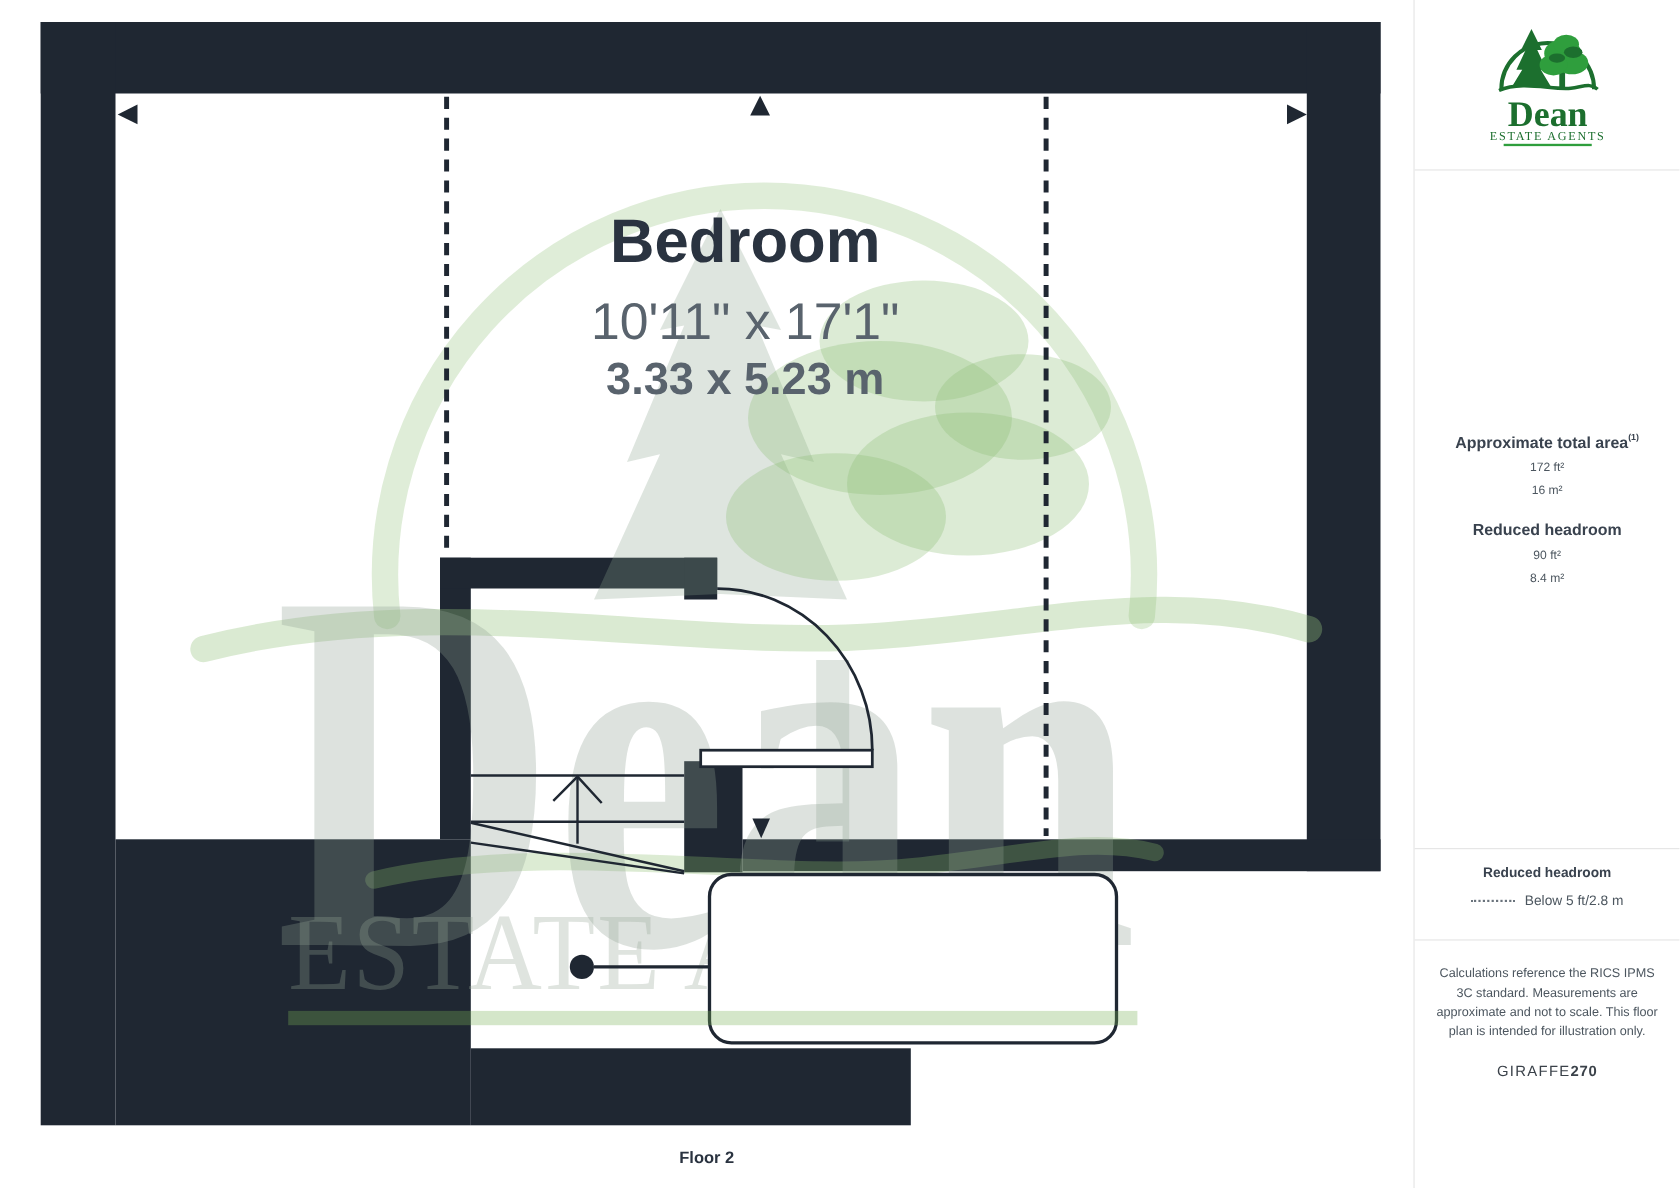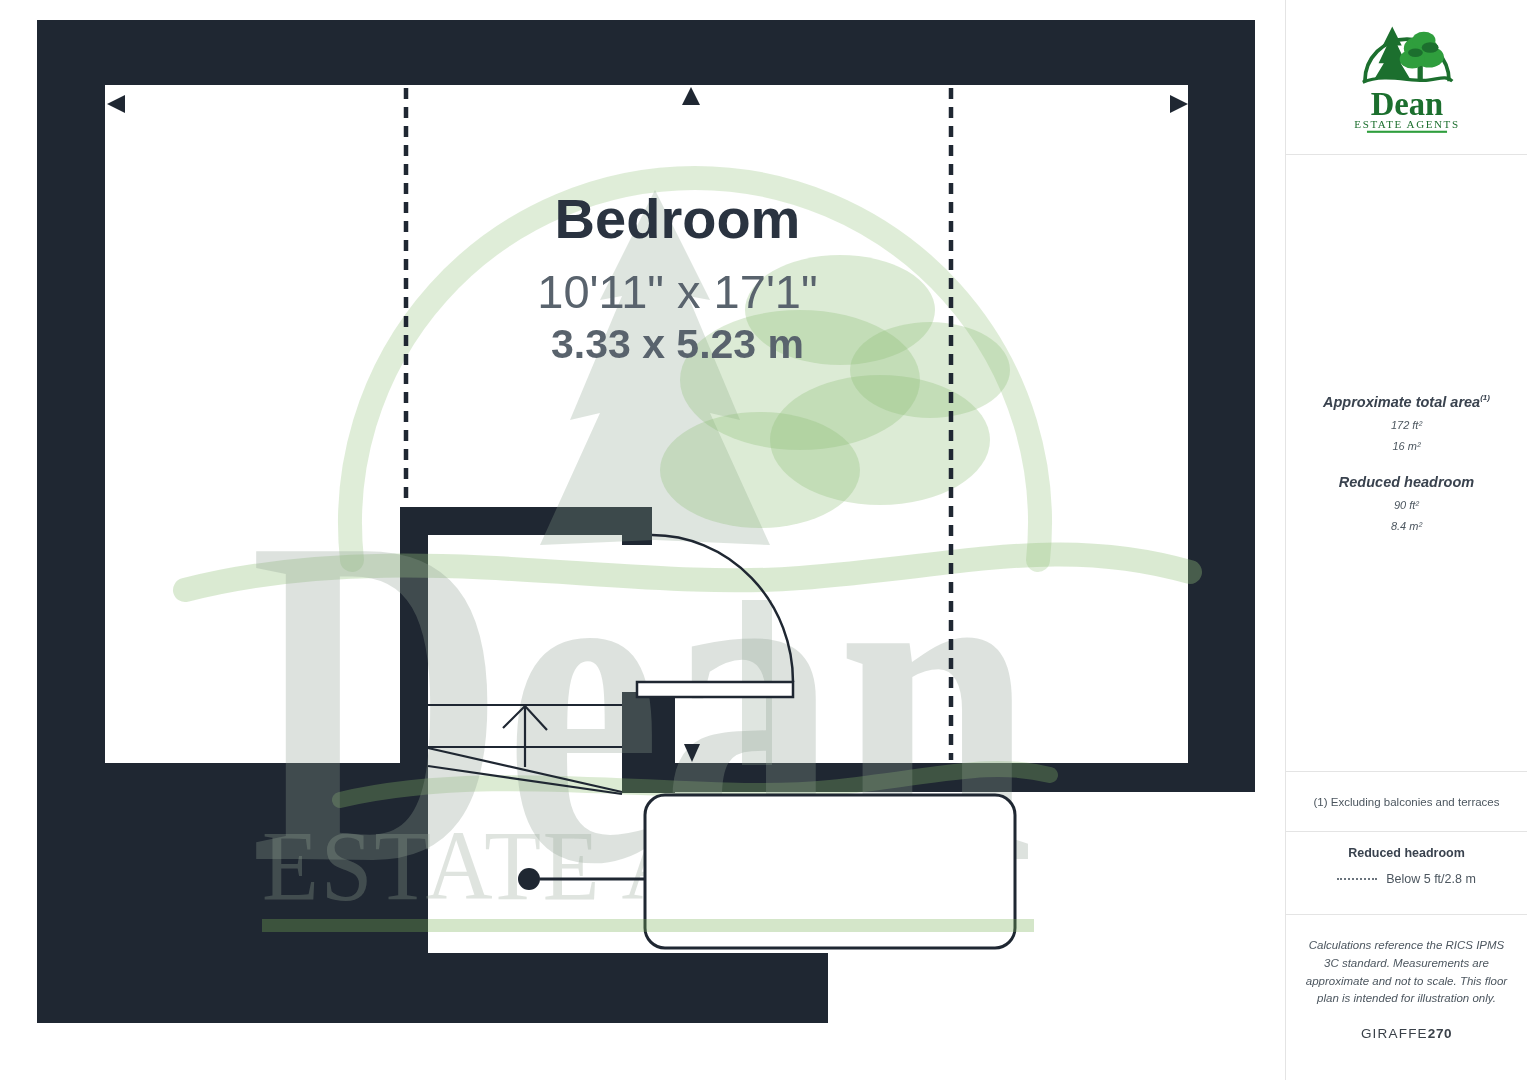--- a/index.html
+++ b/index.html
@@ -44,34 +44,34 @@
   .room-dims2{left:380px;top:321px;width:595px;font-size:41px;font-weight:700;color:var(--dim);}
   .landing-label{left:645px;top:817px;width:370px;font-size:50px;line-height:55px;font-weight:700;color:var(--ink);}
   .floor-label{left:0;top:1044px;width:1285px;font-size:15px;font-weight:700;color:var(--ink);}
 
   
   .sidebar{position:absolute;left:1285px;top:0;width:242px;height:1080px;background:#fff;
     border-left:1px solid var(--border);}
   .side-sec{border-bottom:1px solid var(--border);display:flex;flex-direction:column;
     align-items:center;justify-content:center;text-align:center;}
   .sec-logo{height:155px;}
-  .sec-area{height:617px;font-style:italic;}
+  .sec-area{height:617px;}
   .sec-foot{height:60px;}
   .sec-legend{height:83px;justify-content:flex-start;padding-top:14px;}
   .sec-disc{height:164px;border-bottom:none;justify-content:flex-start;padding:22px 18px 0 18px;}
 
   .area-title{font-size:14.5px;font-weight:700;color:var(--side-text);}
   .area-title sup{font-size:8px;position:relative;top:-1px;}
   .area-val{font-size:11px;color:var(--side-soft);margin-top:9px;}
   .area-gap{height:22px;}
   .legend-title{font-size:12.5px;font-weight:700;color:var(--side-text);}
   .legend-row{display:flex;align-items:center;gap:9px;margin-top:12px;}
   .legend-dash{width:40px;height:0;border-top:2px dotted #6a737c;}
   .legend-item{font-size:12.5px;color:var(--side-soft);}
-  .disclaimer{font-size:11.5px;line-height:1.55;color:var(--side-soft);width:208px;font-style:italic;}
+  .disclaimer{font-size:11.5px;line-height:1.55;color:var(--side-soft);width:208px;}
   .footnote-text{font-size:11.5px;color:var(--side-soft);}
   .giraffe{margin-top:18px;font-size:13.5px;letter-spacing:1.2px;color:#3a4149;font-weight:400;}
   .giraffe b{font-weight:700;letter-spacing:0.6px;}
   .logo-svg{display:block;}
 </style>
 </head>
 <body>
 
 <div class="stage">
 
@@ -135,20 +135,21 @@
       <g>
         <circle cx="529" cy="879" r="11" fill="var(--wall)"></circle>
         <path d="M 540 879 H 645" stroke="var(--wall)" stroke-width="3"></path>
         <rect class="labelbox" x="645" y="795" width="370" height="153" rx="20"></rect>
       </g>
     </svg>
 
     <div class="plan-label room-name">Bedroom</div>
     <div class="plan-label room-dims1">10'11" x 17'1"</div>
     <div class="plan-label room-dims2">3.33 x 5.23 m</div>
+    <div class="plan-label floor-label">Floor 2</div>
 
     <div class="green-bar"></div>
   </div>
 
   <aside class="sidebar">
 
     <div class="side-sec sec-logo">
       <svg class="logo-svg" width="110" height="118" viewBox="0 0 100 112">
         <path d="M 10 60 A 40 40 0 0 1 90 60" fill="none" stroke="var(--green-dark)" stroke-width="3.5"></path>
         <path d="M 8 61 C 28 52 55 61 70 59 C 80 58 87 54 93 60" fill="none" stroke="var(--green-dark)" stroke-width="3"></path>
@@ -175,23 +176,20 @@
         <span>Approximate total area</span><sup>(1)</sup>
       </div>
       <div class="area-val">172 ft²</div>
       <div class="area-val">16 m²</div>
       <div class="area-gap"></div>
       <div class="area-title">Reduced headroom</div>
       <div class="area-val">90 ft²</div>
       <div class="area-val">8.4 m²</div>
     </div>
 
-    <div class="side-sec sec-foot">
-      <div class="footnote-text">(1) Excluding balconies and terraces</div>
-    </div>
 
     <div class="side-sec sec-legend">
       <div class="legend-title">Reduced headroom</div>
       <div class="legend-row">
         <span class="legend-dash"></span>
         <span class="legend-item">Below 5 ft/2.8 m</span>
       </div>
     </div>
 
     <div class="side-sec sec-disc">

